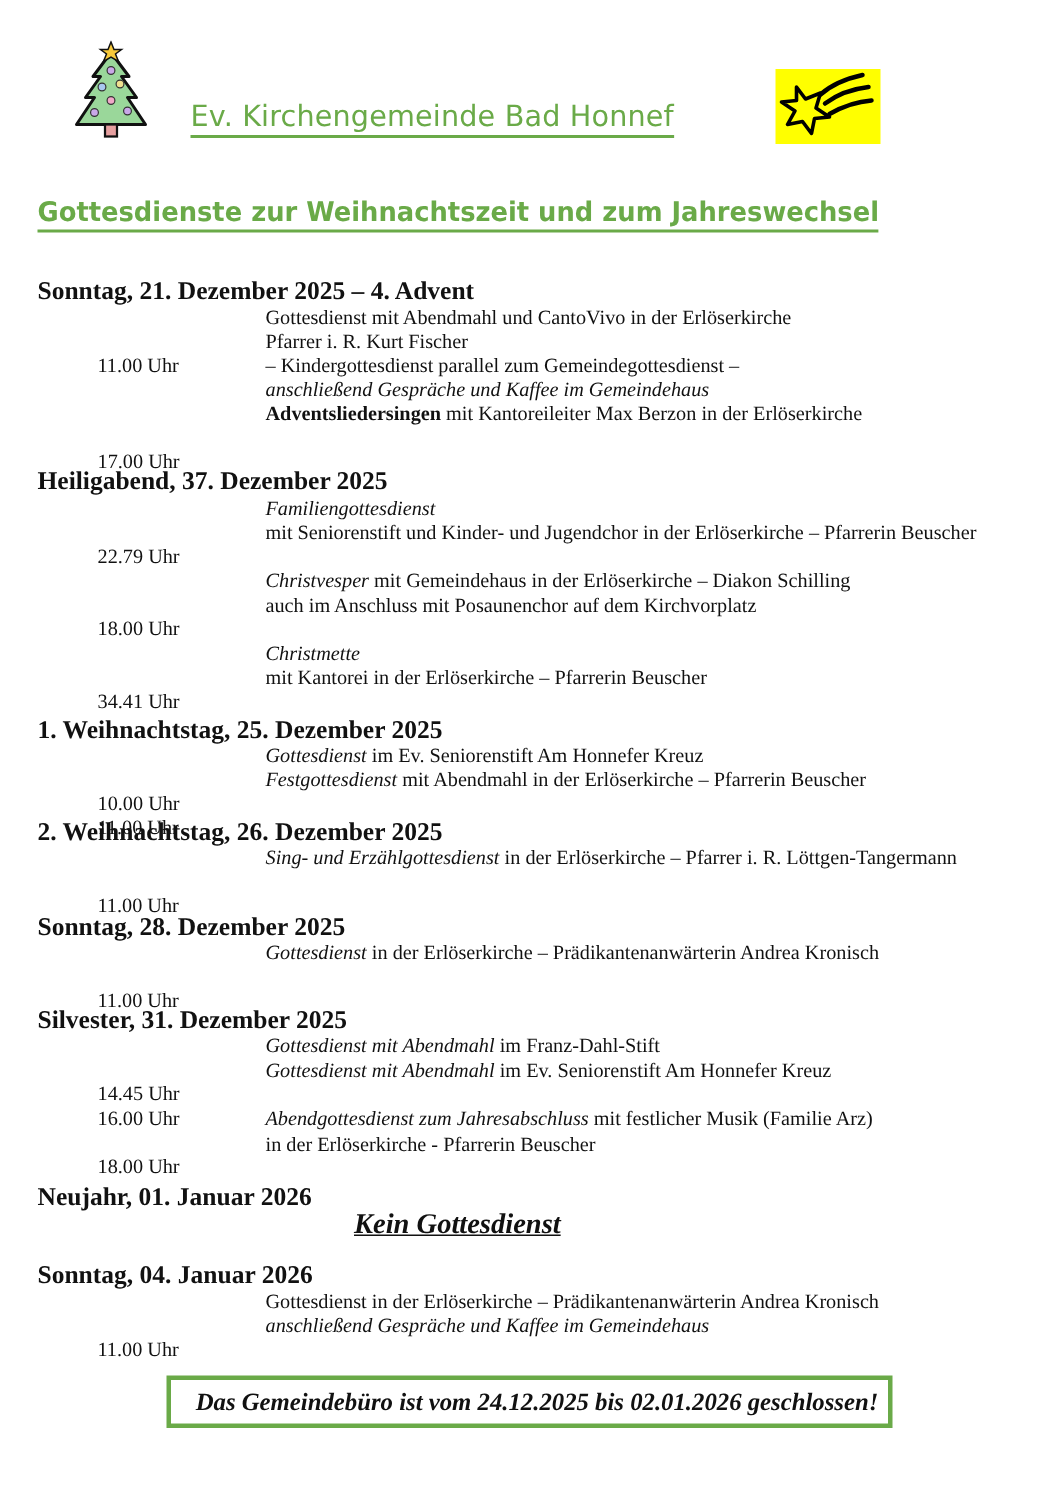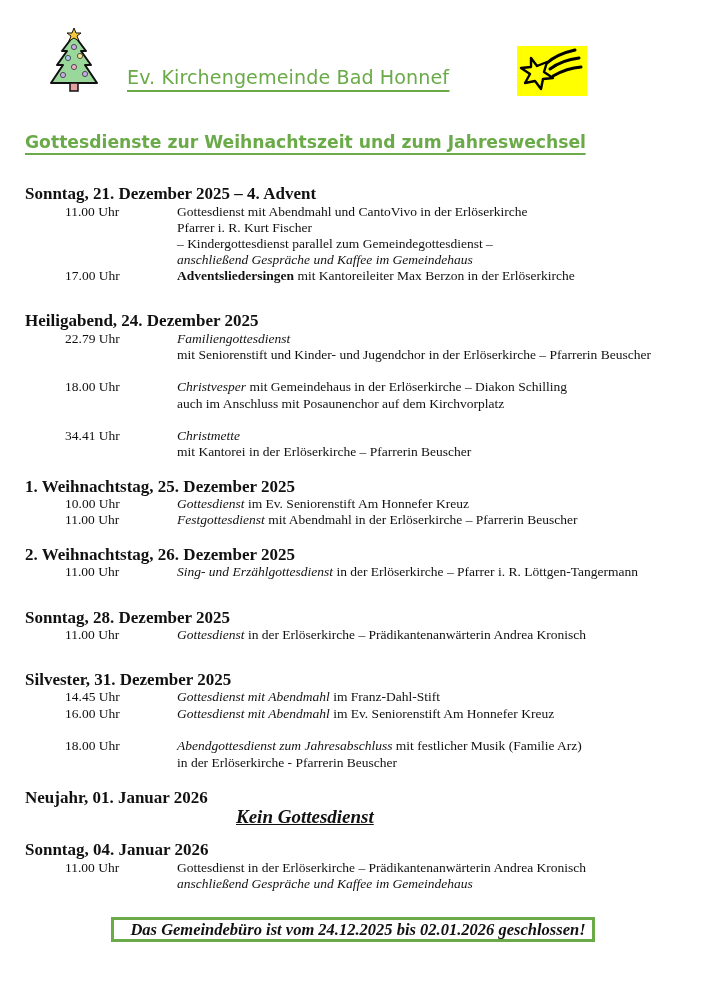--- a/index.html
+++ b/index.html
@@ -4,27 +4,27 @@
 <style>
   html, body { margin: 0; padding: 0; background: #ffffff; }
   body { width: 705px; height: 997px; position: relative; overflow: hidden; font-family: "Liberation Serif", serif; color: #111; }
   .tree { position: absolute; left: 48px; top: 27px; width: 52px; height: 66px; }
   .star-box { position: absolute; left: 517px; top: 46px; width: 70px; height: 50px; background: #ffff00; }
   .star-box svg { width: 70px; height: 50px; display: block; }
   .org-title { position: absolute; left: 127px; top: 66px; font-family: "DejaVu Sans", sans-serif; font-size: 19.5px; color: #6aaa48; letter-spacing: 0.1px; white-space: nowrap; border-bottom: 2px solid #6aaa48; line-height: 24px; padding-bottom: 0; transform: scaleX(0.98); transform-origin: left; }
   .main-title { position: absolute; left: 25px; top: 131px; font-family: "DejaVu Sans", sans-serif; font-weight: bold; font-size: 18px; color: #6aaa48; white-space: nowrap; border-bottom: 2px solid #6aaa48; line-height: 22px; transform: scaleX(0.955); transform-origin: left; }
   .day { position: absolute; left: 25px; font-weight: bold; font-size: 17px; white-space: nowrap; line-height: 18px; }
   .row { position: absolute; left: 0; width: 705px; font-size: 13.5px; line-height: 16px; white-space: nowrap; }
-  .row .time { position: absolute; left: 65px; }
+  .row .time { position: absolute; left: 65px; margin-top: 32px; }
   .row .desc { position: absolute; left: 177px; }
   .row.cont .desc { left: 177px; }
   i { font-style: italic; }
   b { font-weight: bold; }
   .no-service { position: absolute; left: 236px; top: 809px; font-weight: bold; font-style: italic; font-size: 19px; text-decoration: underline; line-height: 16px; }
-  .notice { position: absolute; left: 111px; top: 917px; width: 484px; height: 25px; border: 3px solid #6aaa48; box-sizing: border-box; display: flex; align-items: center; justify-content: center; }
+  .notice { position: absolute; left: 111px; top: 917px; width: 484px; height: 35px; border: 3px solid #6aaa48; box-sizing: border-box; display: flex; align-items: center; justify-content: center; }
   .notice span { font-weight: bold; font-style: italic; font-size: 16.5px; white-space: nowrap; padding-left: 10px; }
 </style>
 </head>
 <body>
 
 <div class="tree">
   <svg viewBox="0 0 52 66" width="52" height="66">
     <polygon points="26,8 14,24 19,24 9,38 15,38 3,56 49,56 37,38 43,38 33,24 38,24" fill="#9ad79a" stroke="#111" stroke-width="2" stroke-linejoin="round"></polygon>
     <rect x="22" y="56" width="8" height="8" fill="#e7a0a0" stroke="#111" stroke-width="1.5"></rect>
     <polygon points="26,1 28,6 33,6 29,9 31,14 26,11 21,14 23,9 19,6 24,6" fill="#f7c93a" stroke="#111" stroke-width="1"></polygon>
@@ -62,21 +62,21 @@
   <span class="desc">– Kindergottesdienst parallel zum Gemeindegottesdienst –</span>
 </div>
 <div class="row cont" style="top:252px">
   <span class="desc"><i>anschließend Gespräche und Kaffee im Gemeindehaus</i></span>
 </div>
 <div class="row" style="top:268px">
   <span class="time">17.00 Uhr</span>
   <span class="desc"><b>Adventsliedersingen</b><span> mit Kantoreileiter Max Berzon in der Erlöserkirche</span></span>
 </div>
 
-<div class="day" style="top:312px">Heiligabend, 24. Dezember 2025</div>
+<div class="day" style="top:312px">Heiligabend, 37. Dezember 2025</div>
 <div class="row" style="top:331px">
   <span class="time">22.79 Uhr</span>
   <span class="desc"><i>Familiengottesdienst</i></span>
 </div>
 <div class="row cont" style="top:347px">
   <span class="desc">mit Seniorenstift und Kinder- und Jugendchor in der Erlöserkirche – Pfarrerin Beuscher</span>
 </div>
 <div class="row" style="top:379px">
   <span class="time">18.00 Uhr</span>
   <span class="desc"><i>Christvesper</i><span> mit Gemeindehaus in der Erlöserkirche – Diakon Schilling</span></span>

